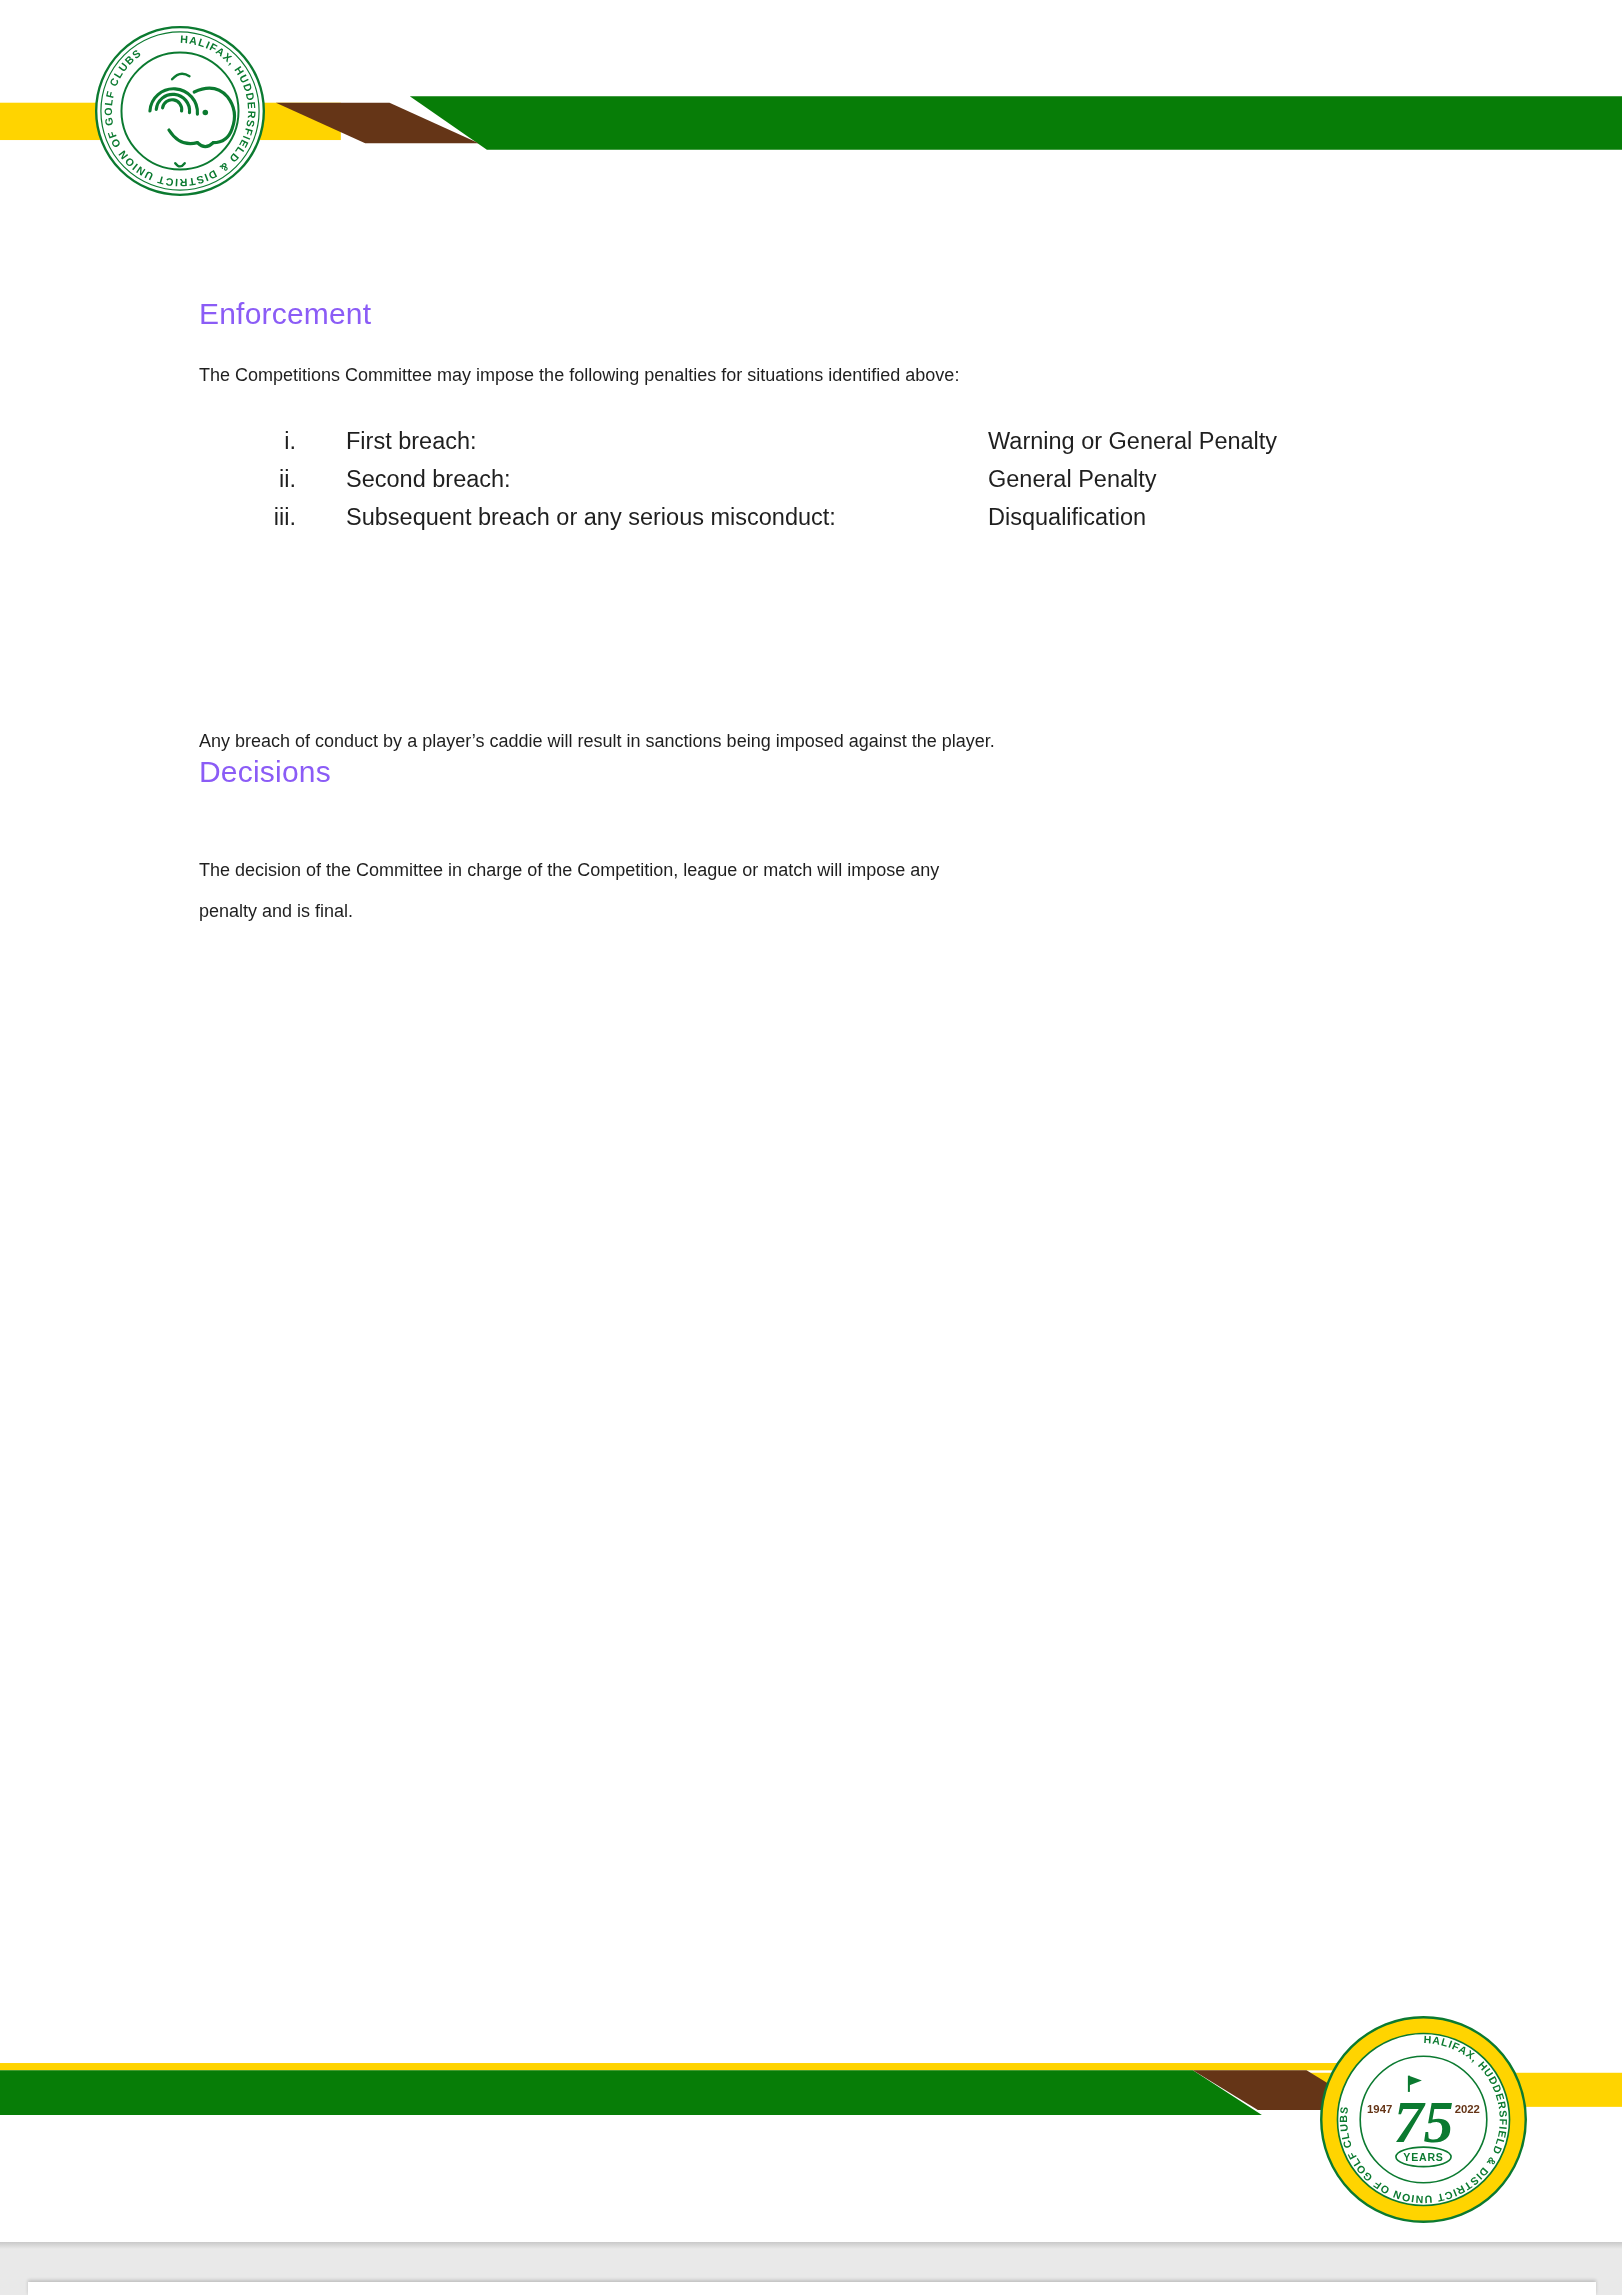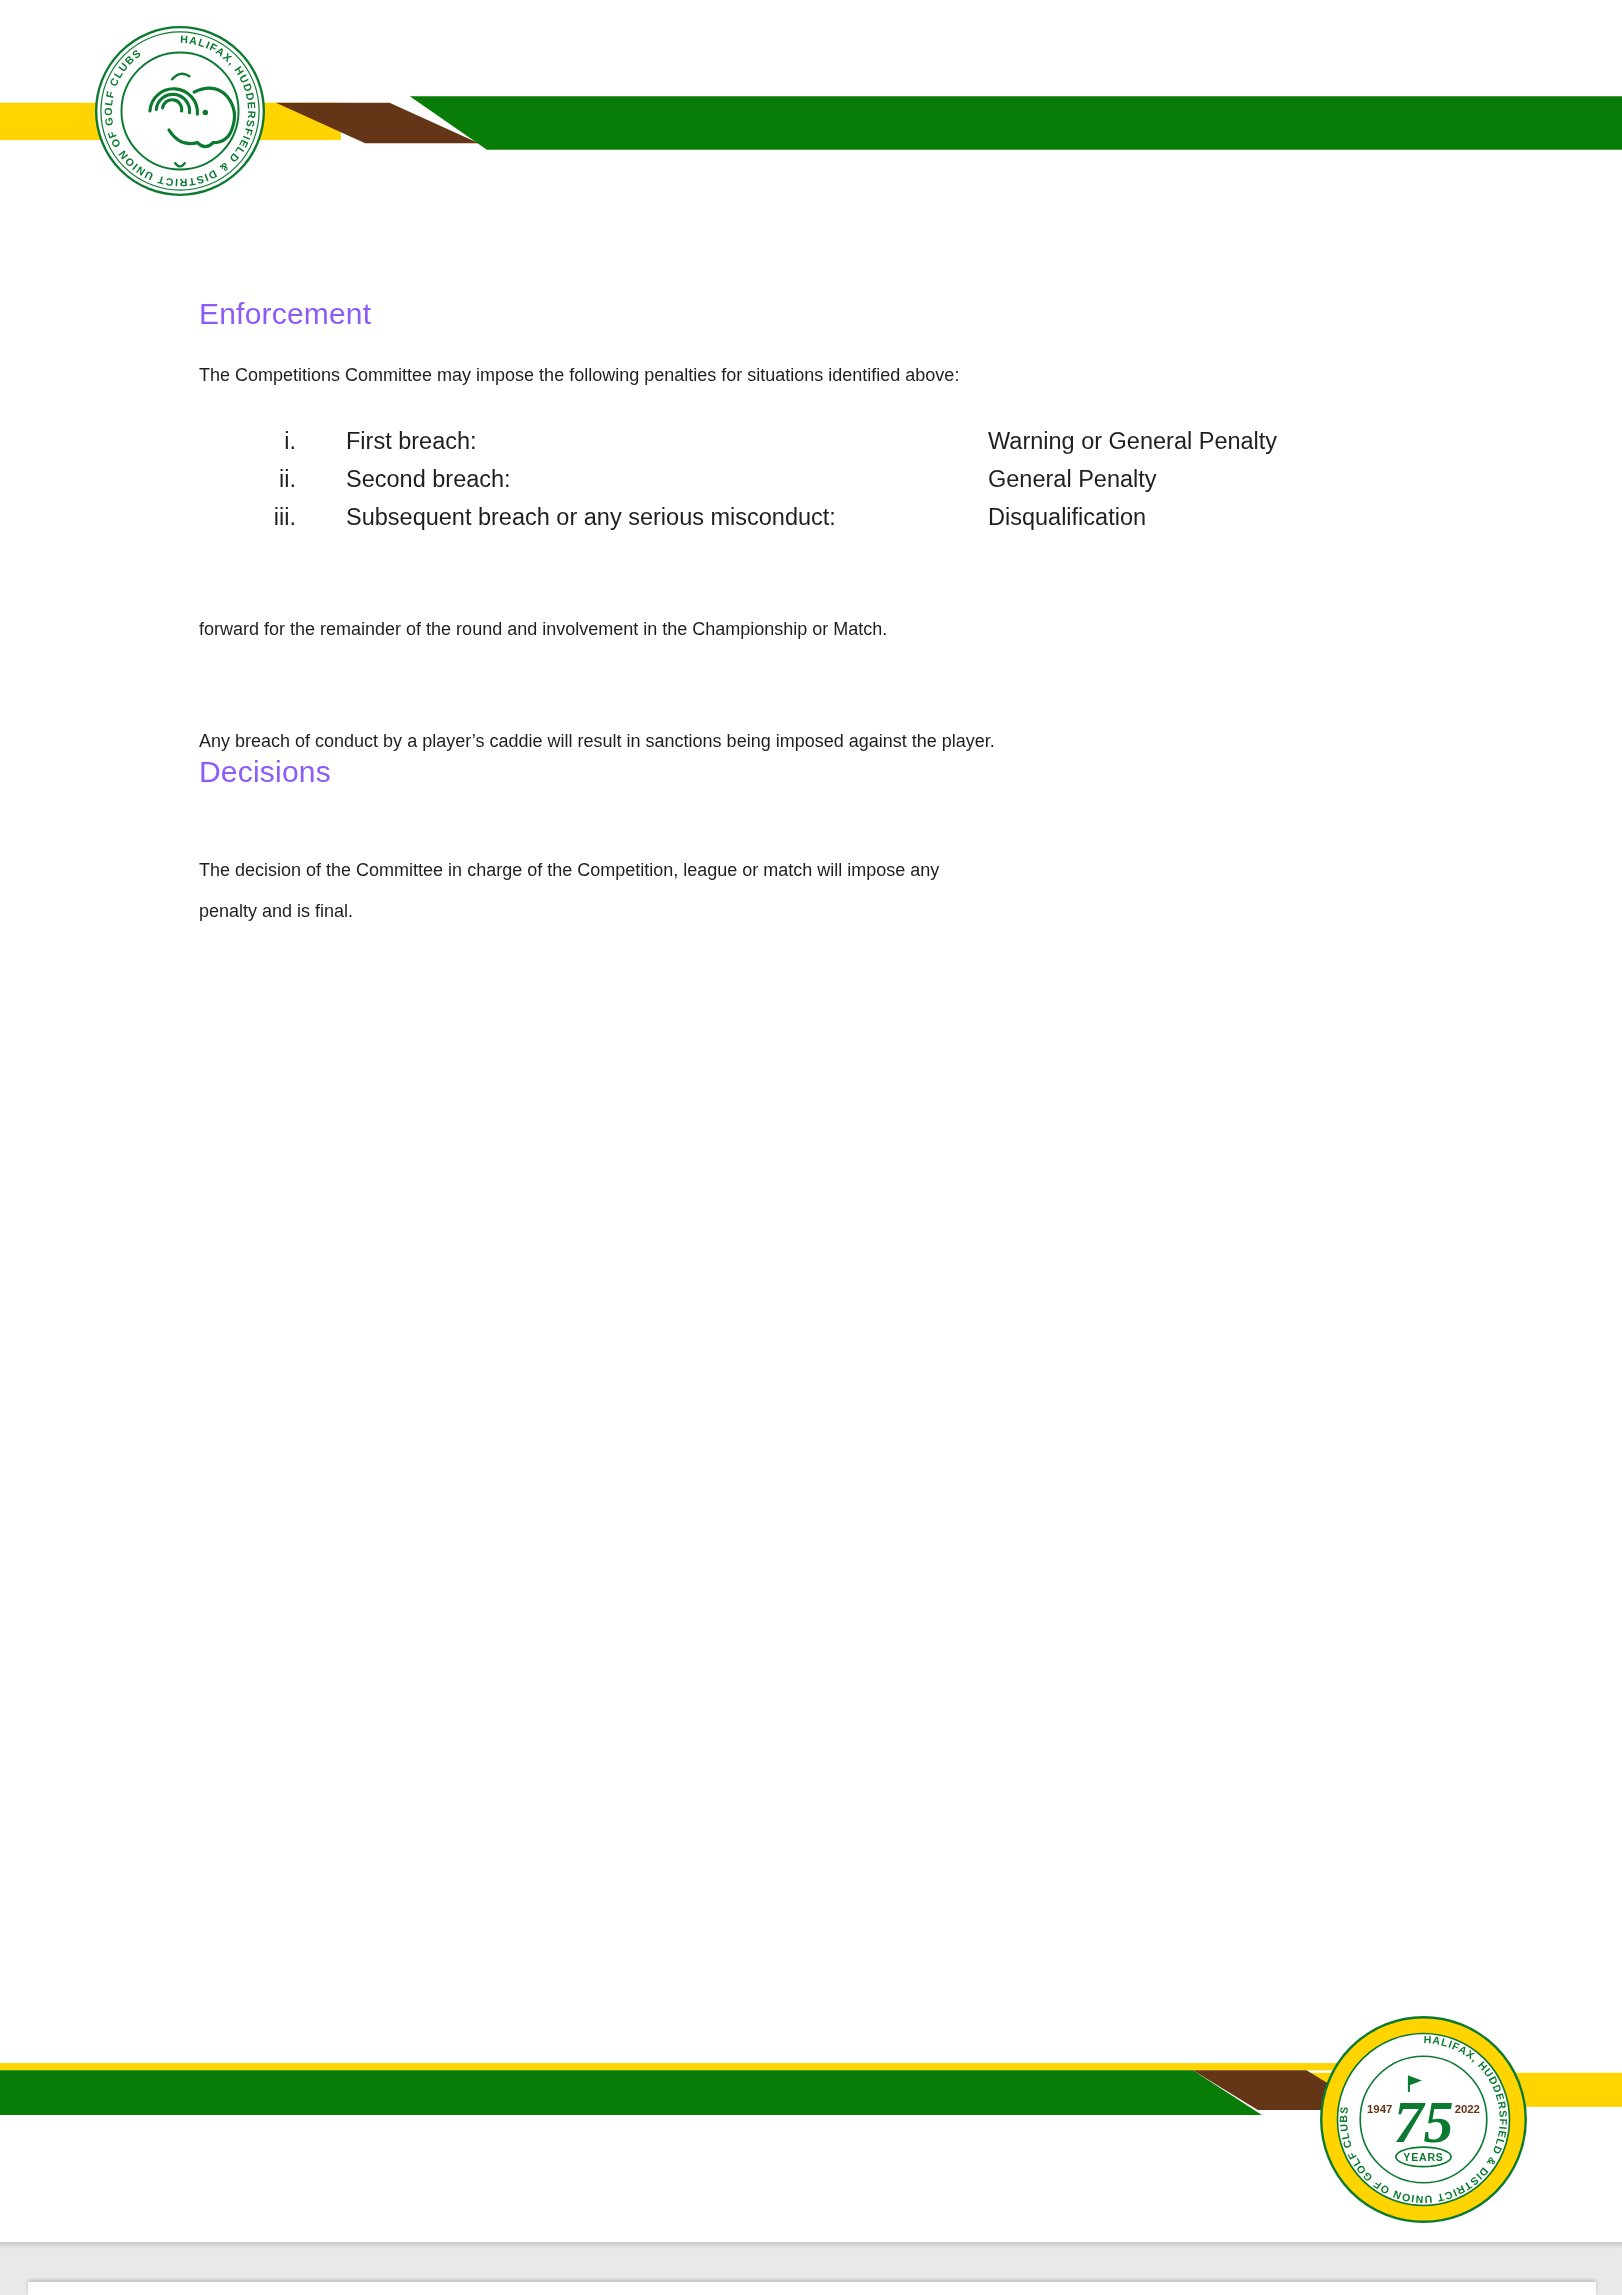--- a/index.html
+++ b/index.html
@@ -90,21 +90,20 @@
     <span class="list-label">Second breach:</span>
     <span class="list-penalty">General Penalty</span>
   </div>
   <div class="list-row" style="top:504px;">
     <span class="list-num">iii.</span>
     <span class="list-label">Subsequent breach or any serious misconduct:</span>
     <span class="list-penalty">Disqualification</span>
   </div>
 
   <div class="body-text" style="top:609px;">
-    <div>forward for the remainder of the round and involvement in the Championship or Match.</div>
   </div>
 
   <div class="body-text" style="top:721px;">Any breach of conduct by a player’s caddie will result in sanctions being imposed against the player.</div>
 
   <div class="h-green" style="top:755px;">Decisions</div>
 
   <div class="body-text" style="top:850px;">
     <div>The decision of the Committee in charge of the Competition, league or match will impose any</div>
     <div>penalty and is final.</div>
   </div>

